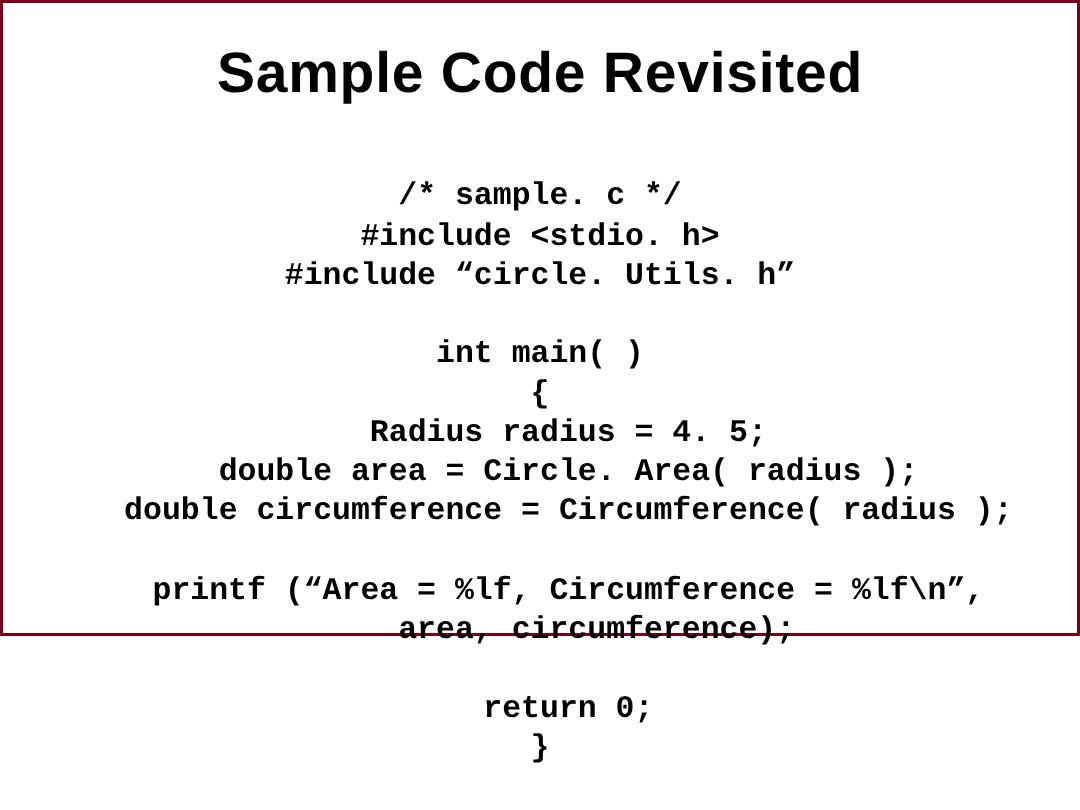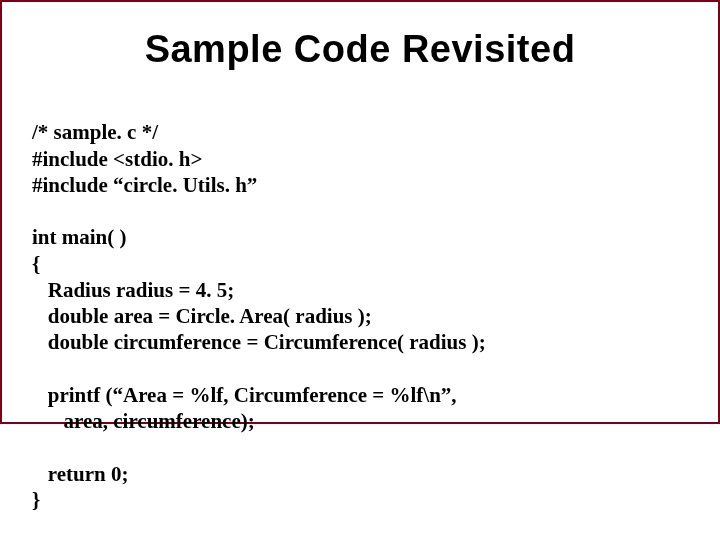--- a/index.html
+++ b/index.html
@@ -20,26 +20,27 @@
   }
   .title {
     font-size: 38px;
     font-weight: bold;
     color: #000000;
     text-align: center;
     margin: 8px 0 22px 0;
     letter-spacing: 0.5px;
   }
   .code {
-    font-family: Liberation Serif, serif;
+    font-family: Liberation Mono, monospace;
     font-size: 21px;
     font-weight: bold;
     color: #000000;
     white-space: pre;
     line-height: 1.25;
+    text-align: center;
   }
 </style>
 </head>
 <body>
 
 <div class="slide">
   <div class="title">Sample Code Revisited</div>
   <div class="code">
 <span>/* sample. c */</span>
 <span>#include &lt;stdio. h&gt;</span>

